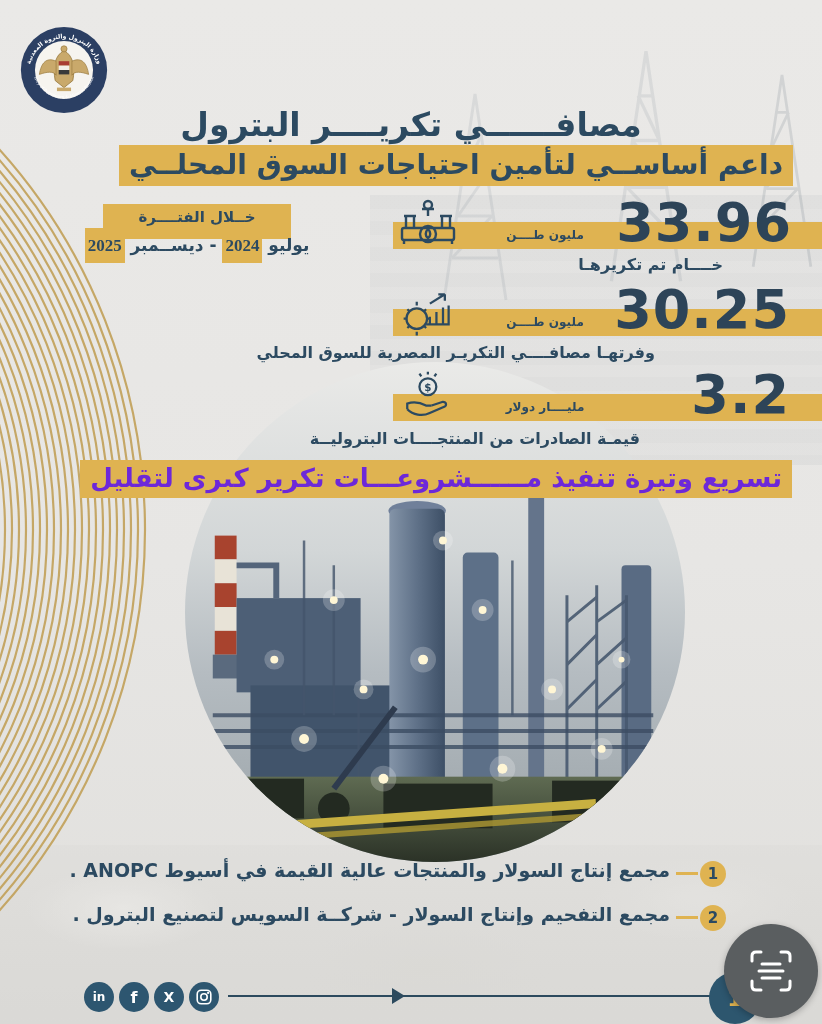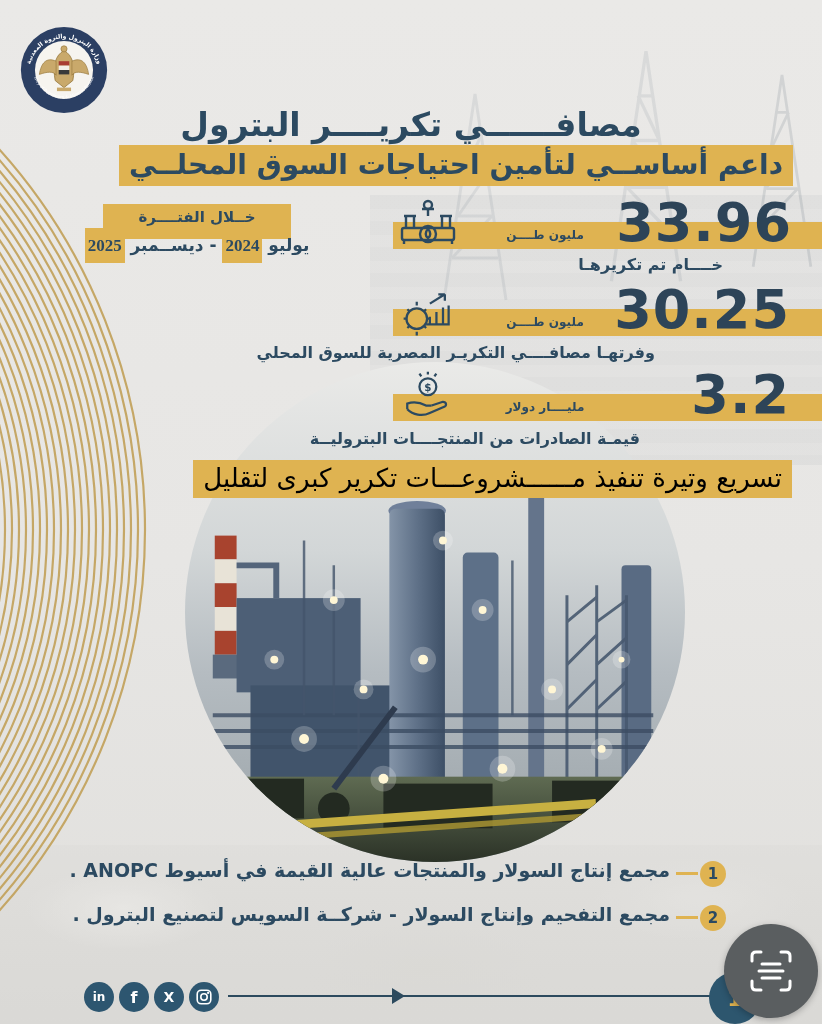--- a/index.html
+++ b/index.html
@@ -31,21 +31,21 @@
   .period-label{left:103px;top:204px;width:188px;height:35px;background:#dfb351;
     font-size:15px;font-weight:bold;text-align:center;line-height:27px;}
   .period-range{left:80px;top:235px;width:234px;text-align:center;font-size:17px;font-weight:bold;}
   .yr{background:#dfb351;padding:8px 3px;font-family:Liberation Serif, serif;}
   
   .stat-bar{left:393px;right:0;height:27px;background:#dfb351;}
   .stat-unit{width:190px;left:450px;text-align:center;font-size:12px;font-weight:bold;line-height:27px;}
   .stat-value{right:30px;font-size:54px;font-weight:bold;line-height:1;color:#2d4458;letter-spacing:1px;}
   .stat-desc{font-size:16px;font-weight:bold;white-space:nowrap;}
   
-  .callout{right:30px;top:458px;text-align:right;font-size:26px;font-weight:normal;color:#000000;line-height:40px;}
+  .callout{right:30px;top:458px;text-align:right;font-size:26px;font-weight:bold;color:#6d28d9;line-height:40px;}
   .callout .line{display:block;margin-bottom:9px;}
   
   .photo{left:185px;top:362px;width:500px;height:500px;border-radius:50%;overflow:hidden;}
   
   .proj-circle{width:26px;height:26px;border-radius:50%;background:#dfb351;color:#2c4a61;
     font-size:15px;font-weight:bold;text-align:center;line-height:26px;}
   .proj-dash{width:22px;height:3px;background:#dfb351;}
   .proj-text{font-size:19px;font-weight:bold;white-space:nowrap;}
   
   .soc{width:30px;height:30px;border-radius:50%;background:#2d5670;color:#fff;

